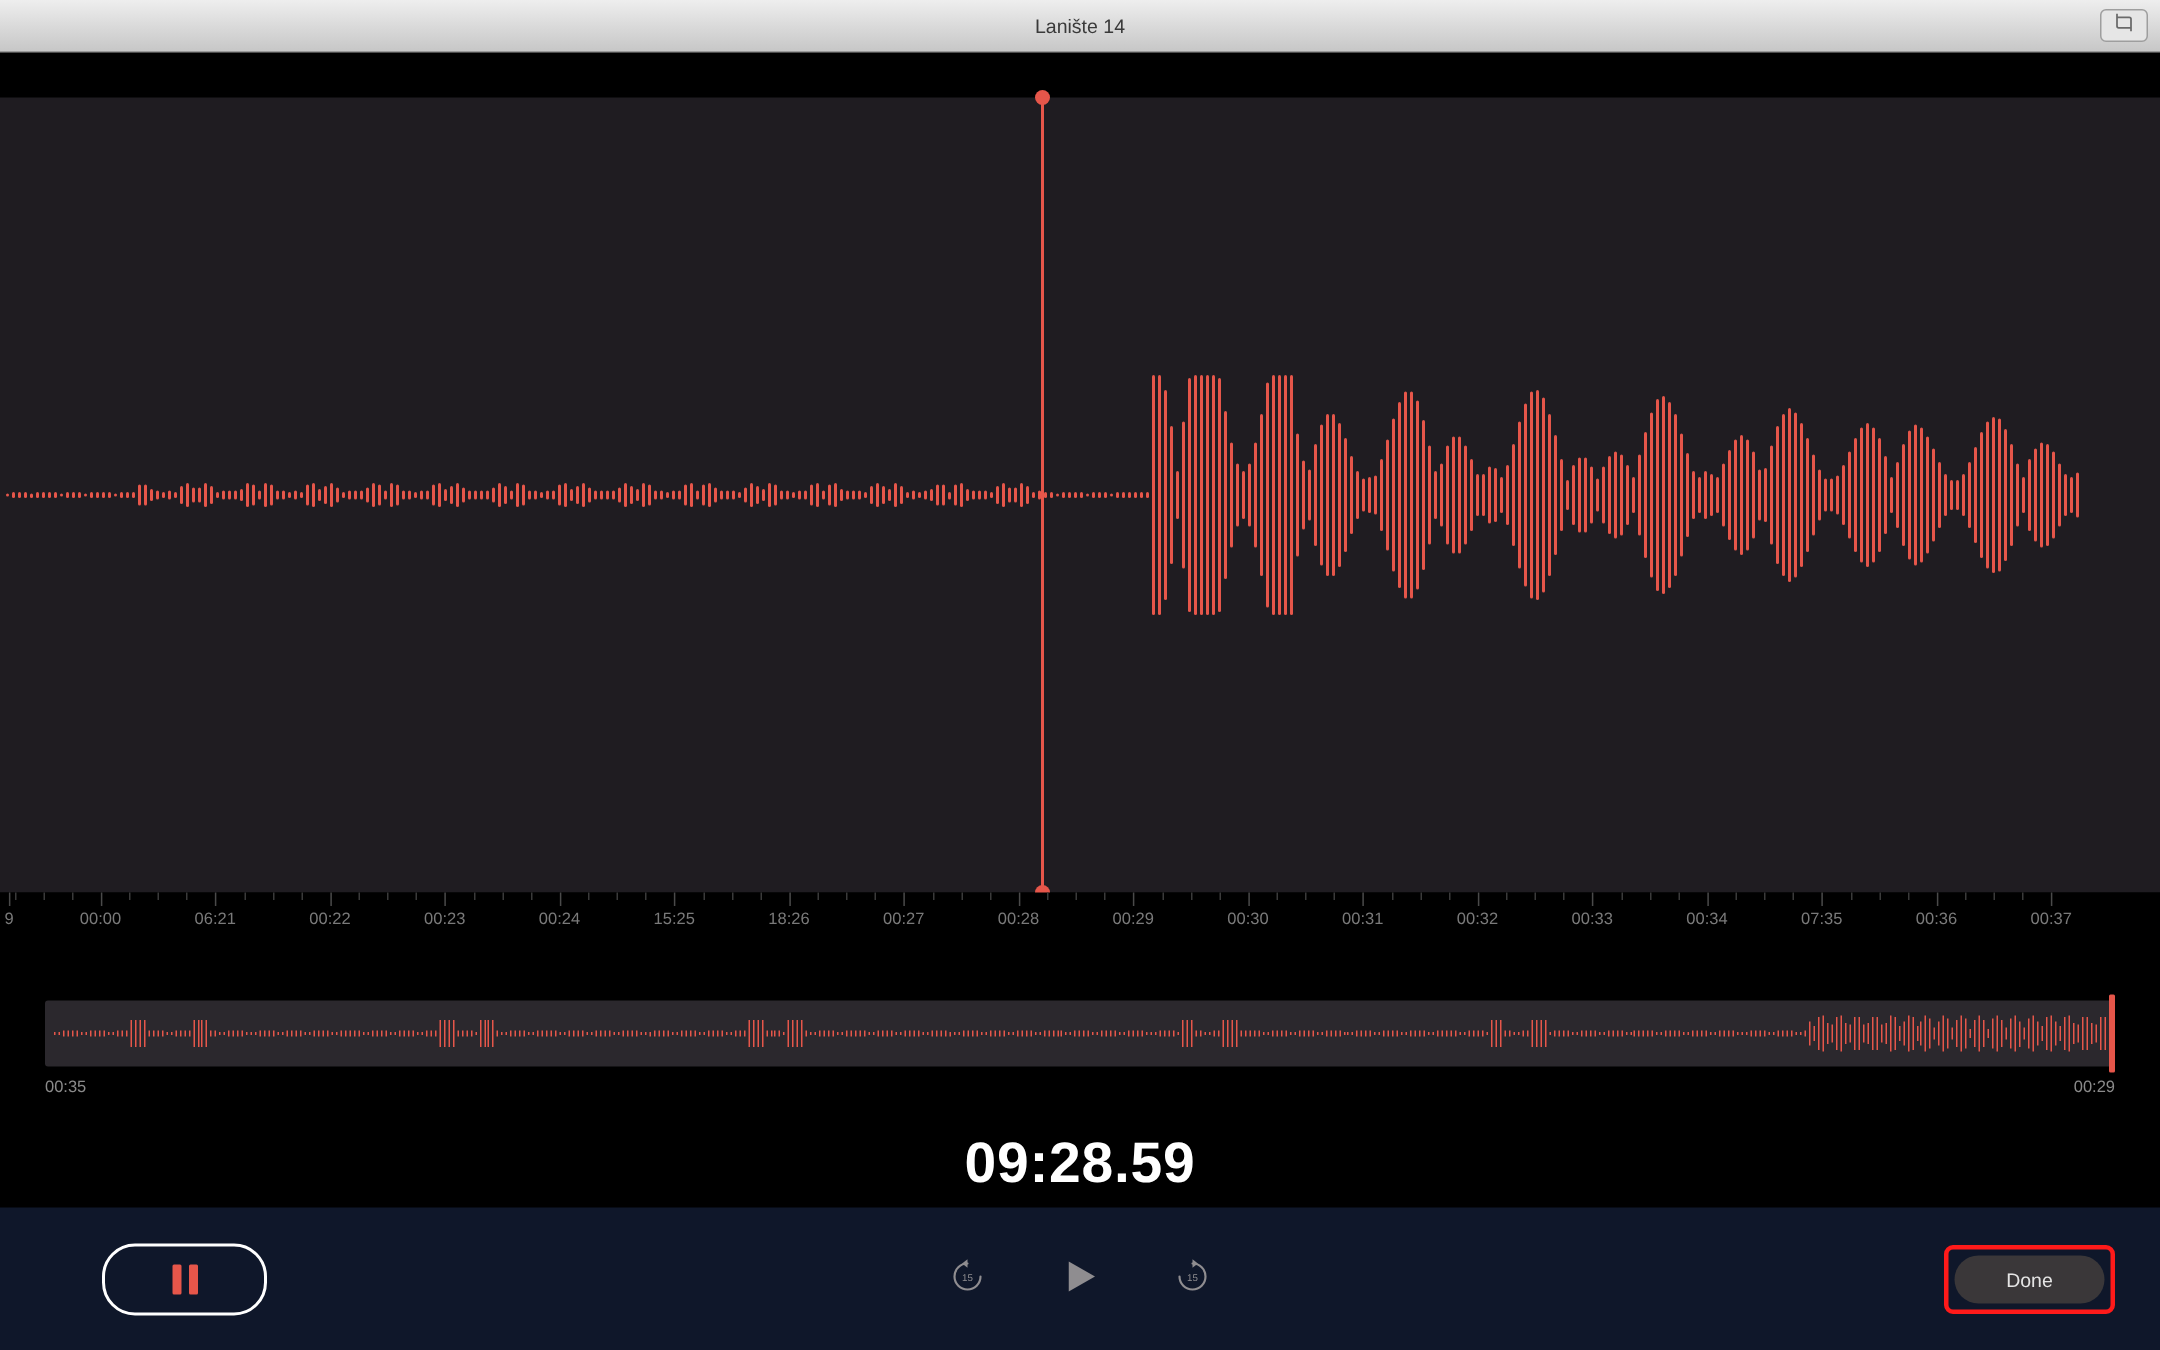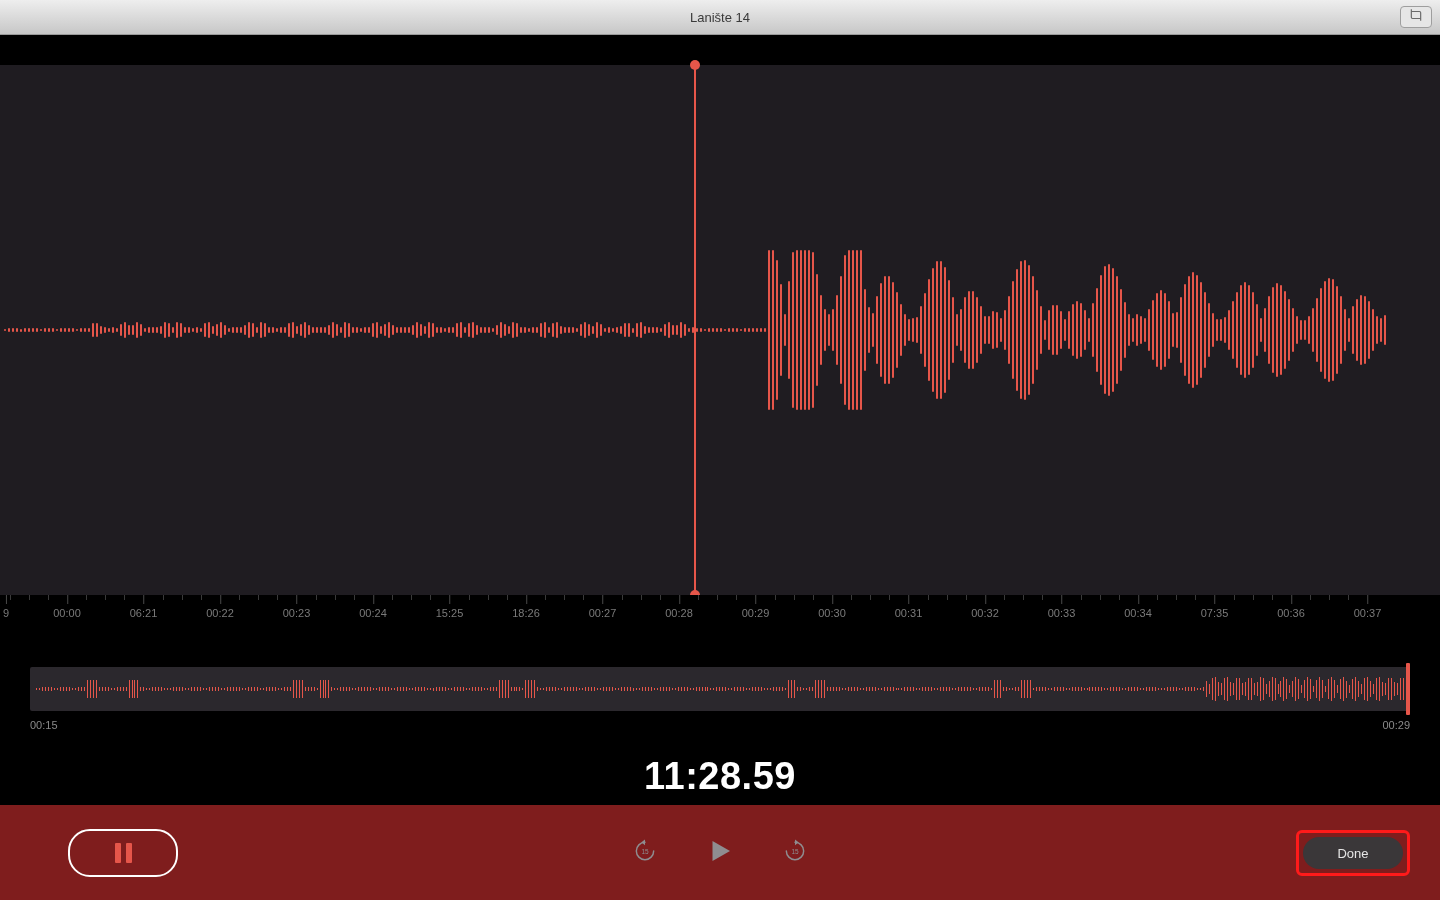--- a/index.html
+++ b/index.html
@@ -32,21 +32,21 @@
 .overview{margin:42px 30px 0 30px;position:relative;}
 .overview-track{height:44px;background:#2b282d;border-radius:2px;display:flex;align-items:center;gap:2px;padding:0 6px;position:relative;}
 .ov-bar{width:1px;background:#e6564a;}
 .ov-cursor{position:absolute;right:0;top:-4px;bottom:-4px;width:4px;background:#e6564a;border-radius:1px;}
 .overview-labels{display:flex;justify-content:space-between;margin-top:8px;font-size:11px;color:#8a8a8a;}
 
 
 .bigtime{text-align:center;color:#fff;font-size:38px;font-weight:600;margin-top:24px;letter-spacing:.5px;}
 
 
-.controls{margin-top:auto;height:96px;background:#7f1d1d;display:flex;align-items:center;position:relative;}
+.controls{margin-top:auto;height:96px;background:#0f172a;display:flex;align-items:center;position:relative;}
 .pause-btn{margin-left:68px;width:106px;height:44px;border:2px solid #fff;border-radius:22px;background:transparent;display:flex;align-items:center;justify-content:center;cursor:pointer;}
 .pause-btn .pause-icon{display:flex;gap:5px;}
 .pause-btn .pause-icon span{width:6px;height:20px;background:#e6564a;border-radius:1px;}
 
 .center-controls{position:absolute;left:50%;transform:translateX(-50%);display:flex;align-items:center;gap:46px;}
 .skip-btn{width:28px;height:28px;display:flex;align-items:center;justify-content:center;color:#8f8d90;cursor:pointer;}
 .skip-btn svg{width:26px;height:26px;}
 .play-btn{cursor:pointer;display:flex;align-items:center;}
 .play-btn svg{width:30px;height:30px;fill:#8f8d90;}
 
@@ -958,26 +958,26 @@
         <div class="ov-bar" style="height: 22.177px;"></div>
         <div class="ov-bar" style="height: 22.933px;"></div>
         <div class="ov-bar" style="height: 13.4176px;"></div>
         <div class="ov-bar" style="height: 12.5971px;"></div>
         <div class="ov-bar" style="height: 22.6102px;"></div>
         <div class="ov-bar" style="height: 22.5477px;"></div>
         <div class="ov-bar" style="height: 12.4476px;"></div>
         <div class="ov-cursor"></div>
     </div>
     <div class="overview-labels">
-      <span>00:15</span>
+      <span>00:35</span>
       <span>00:29</span>
     </div>
   </div>
 
-  <div class="bigtime">11:28.59</div>
+  <div class="bigtime">09:28.59</div>
 
   <div class="controls">
     <div class="pause-btn">
       <span class="pause-icon">
           <span></span>
           <span></span>
         </span>
     </div>
 
     <div class="center-controls">

